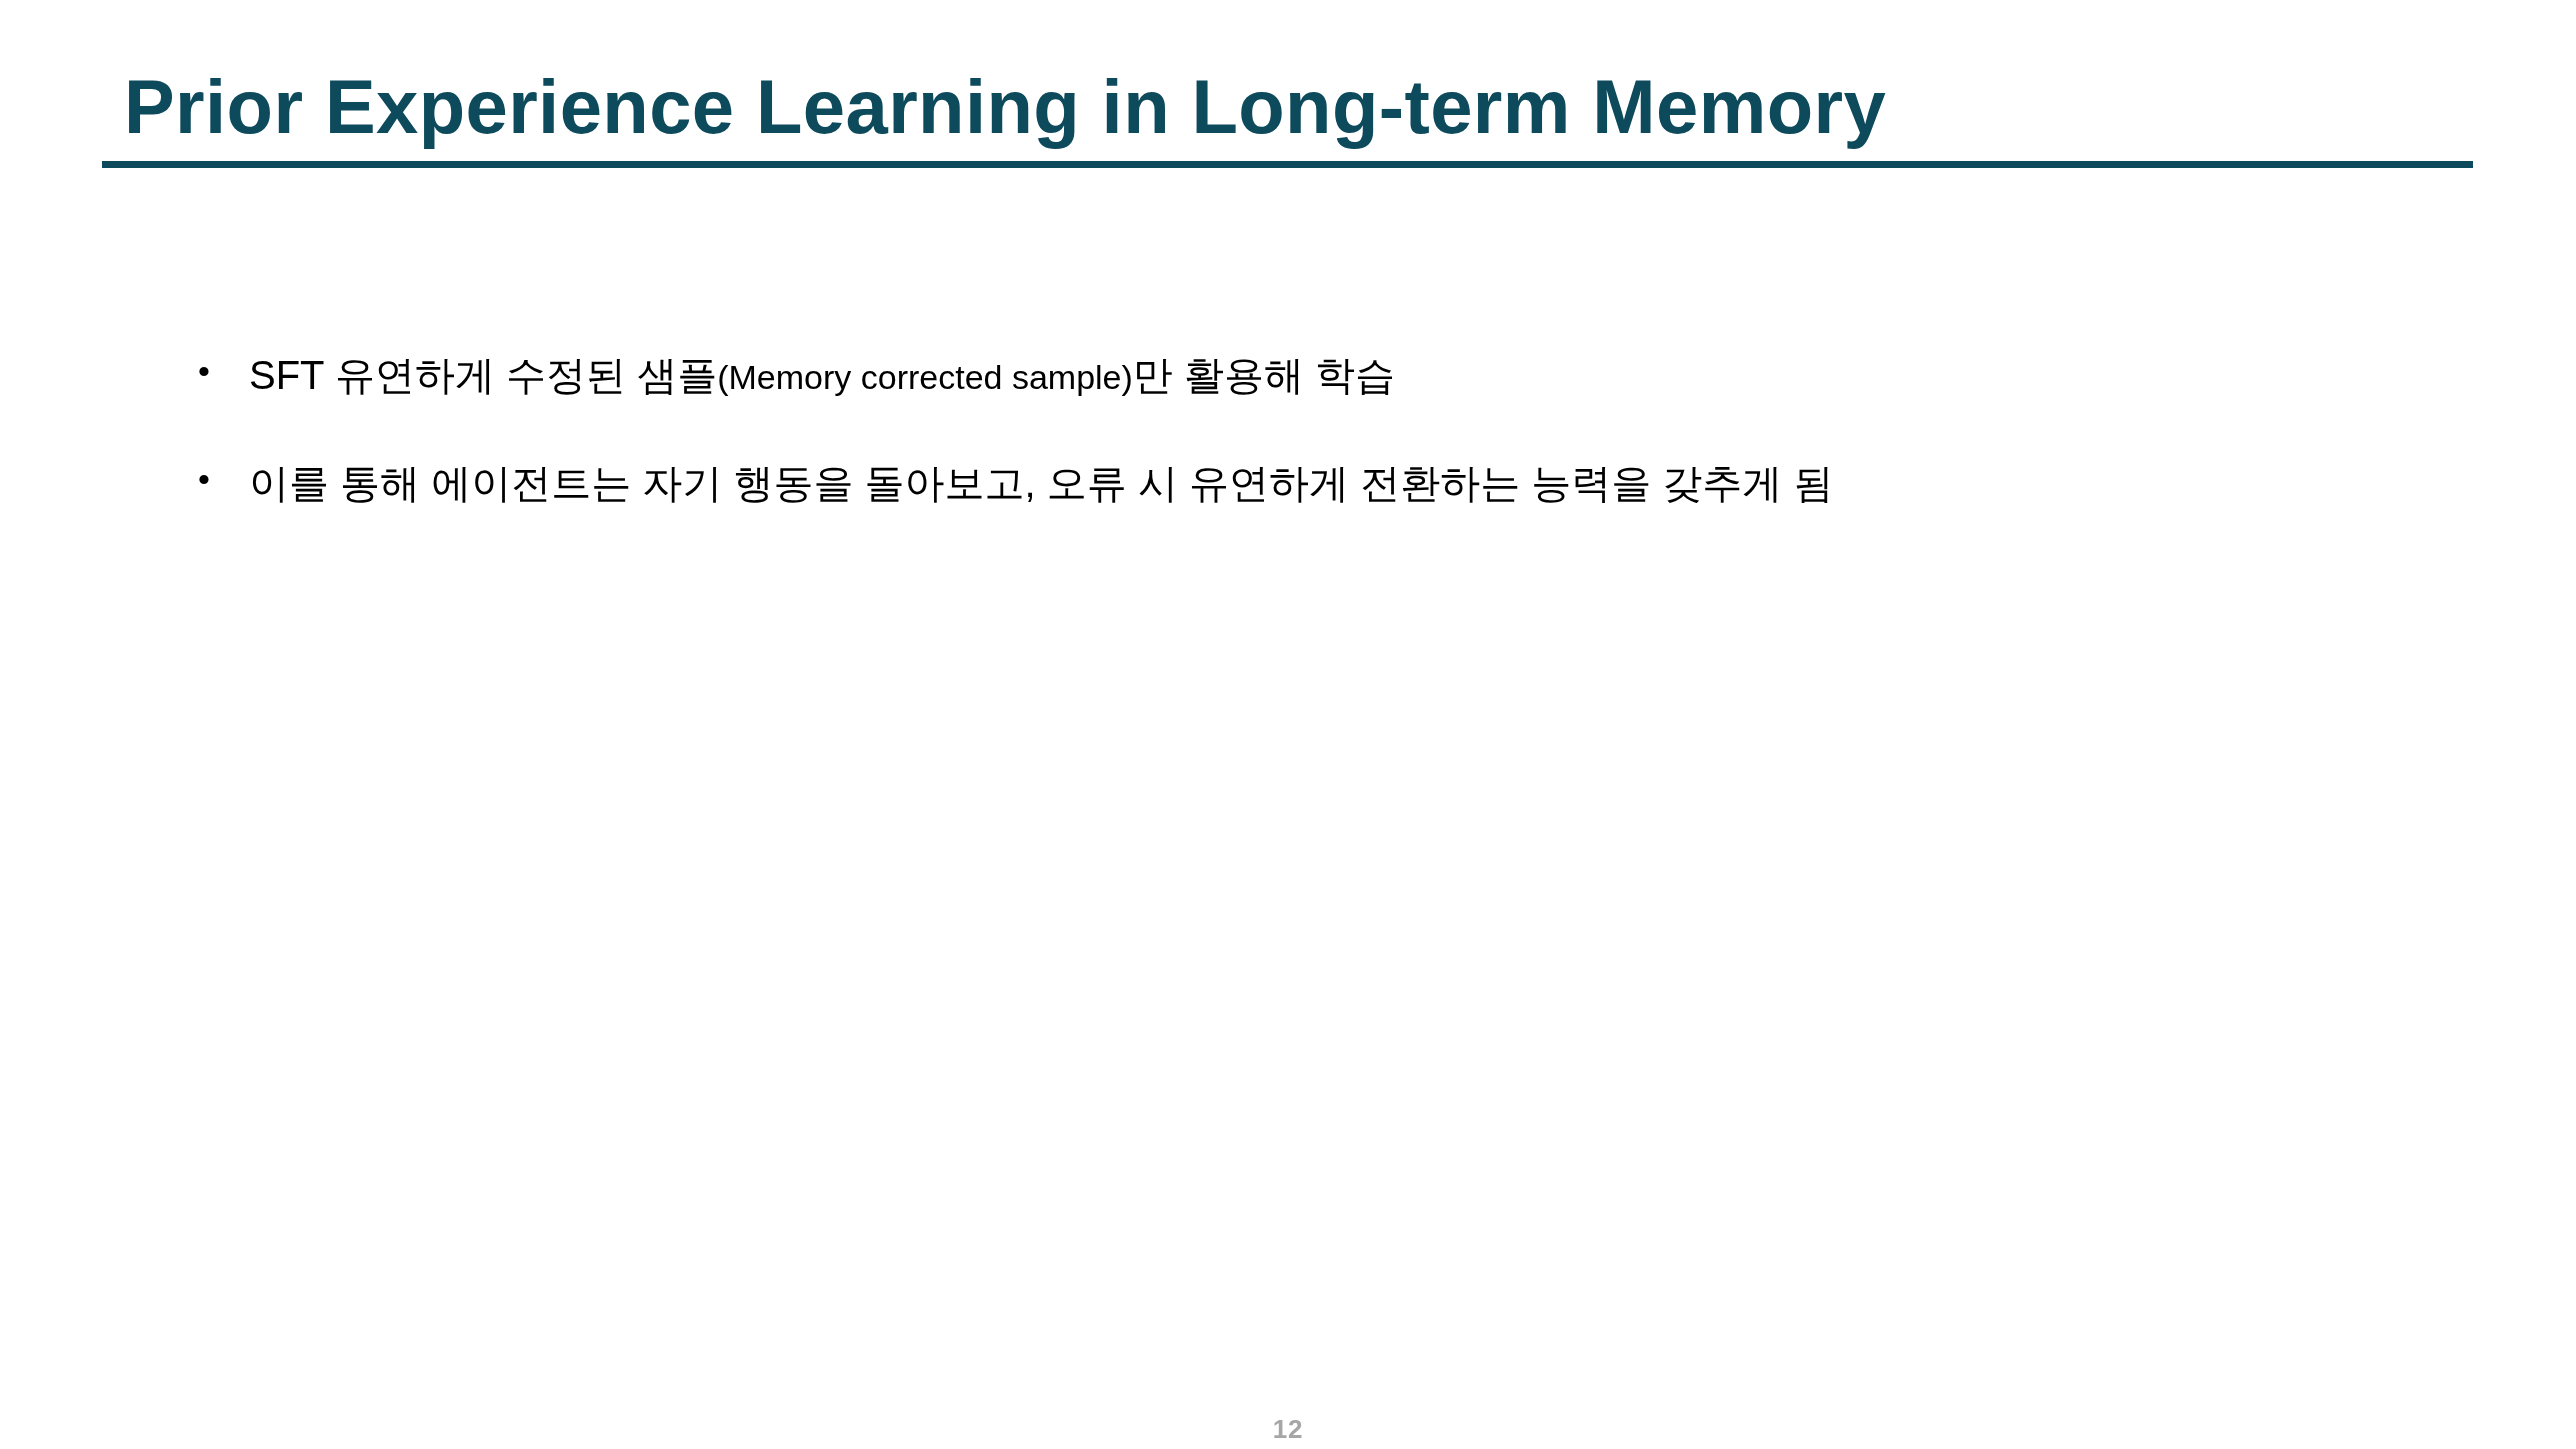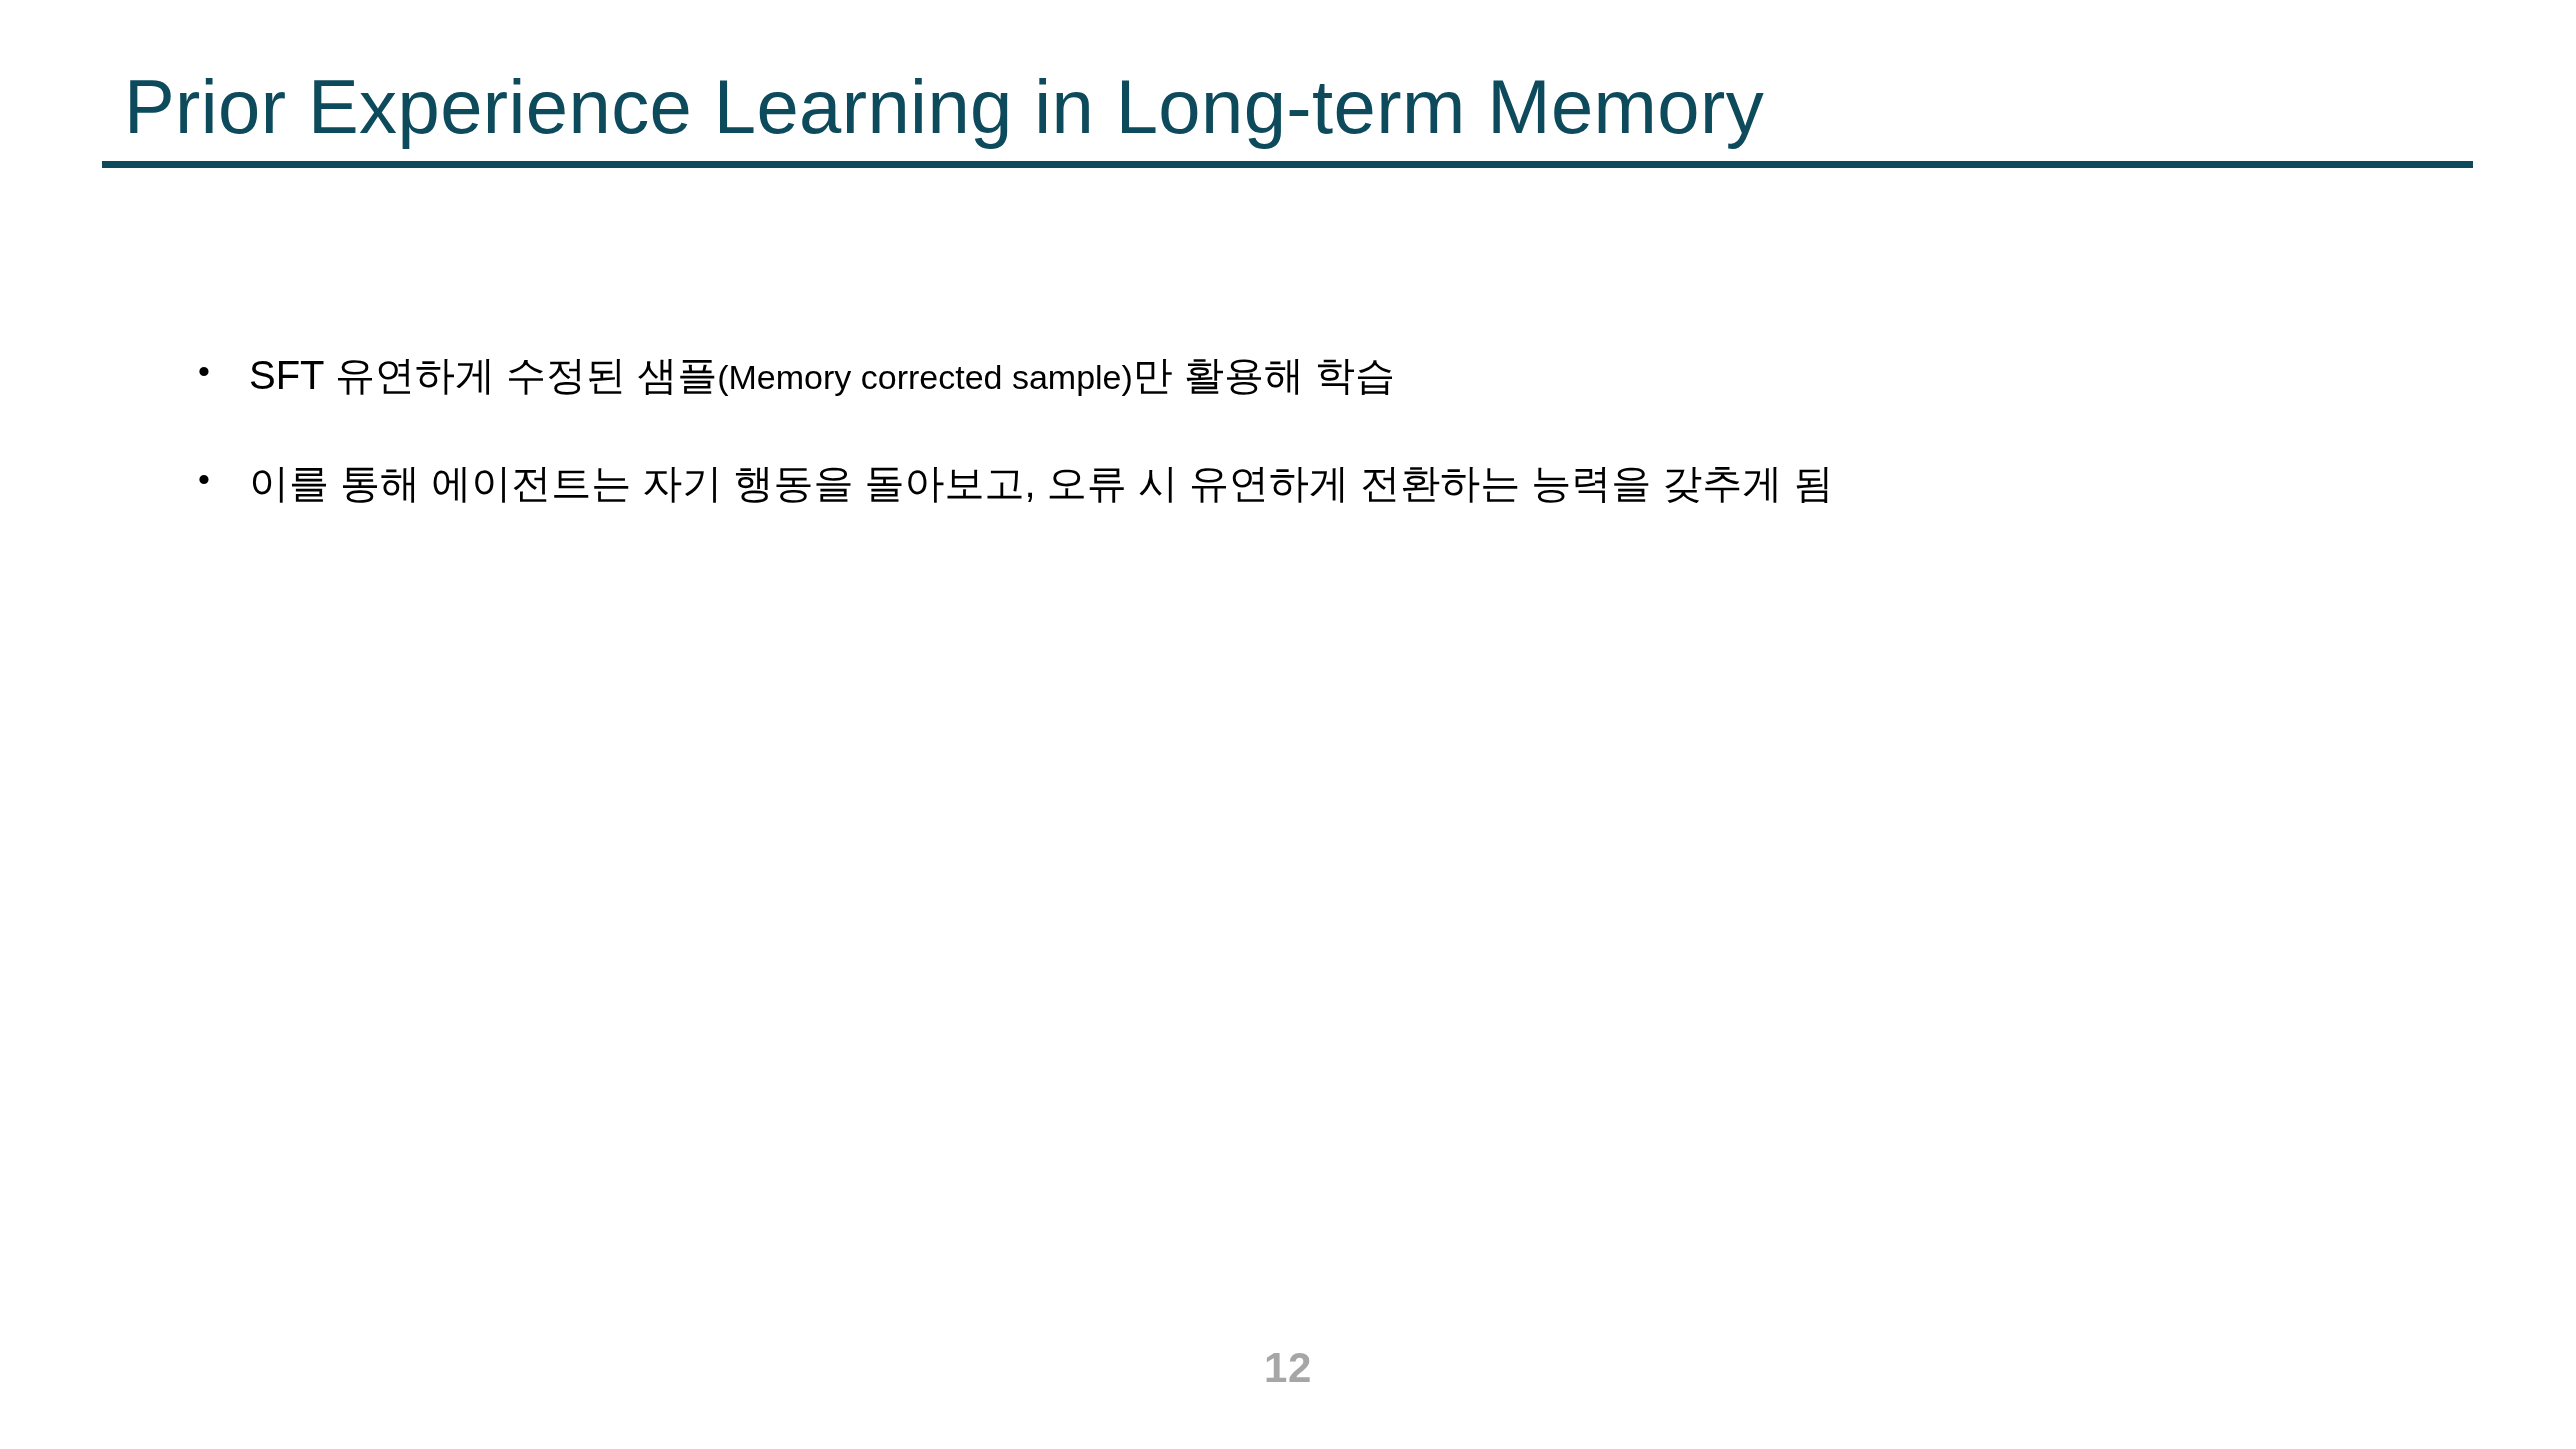--- a/index.html
+++ b/index.html
@@ -22,21 +22,21 @@
     overflow: hidden;
   }
 
   
   .slide-title {
     position: absolute;
     left: 124px;
     top: 64px;
     width: 2195px;
     font-size: 76px;
-    font-weight: normal;
+    font-weight: bold;
     line-height: 1.12;
     letter-spacing: 0.4px;
     color: #0d4a5c;
     white-space: nowrap;
   }
 
   .title-rule {
     position: absolute;
     left: 102px;
     top: 161px;
@@ -103,24 +103,24 @@
   }
 
   .inline-en {
     font-size: 34px;
   }
 
   
   .page-number {
     position: absolute;
     left: 0;
-    top: 1344px;
+    top: 1414px;
     width: 2576px;
     text-align: center;
-    font-size: 42px;
+    font-size: 26px;
     font-weight: bold;
     color: #a6a6a6;
     letter-spacing: 0.7px;
   }
 </style>
 </head>
 <body>
 
 <div class="slide">
 

